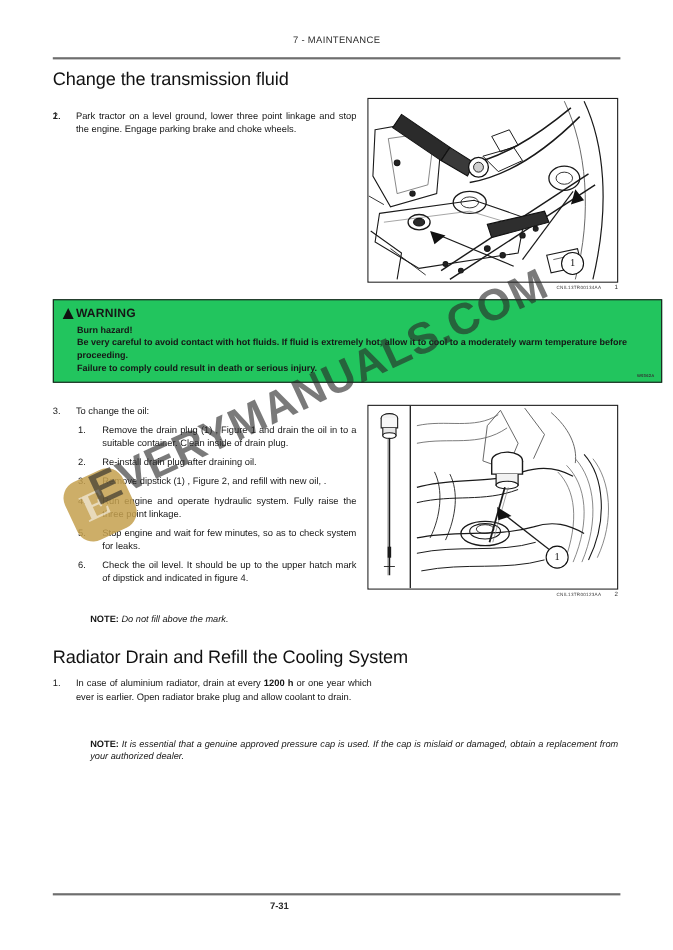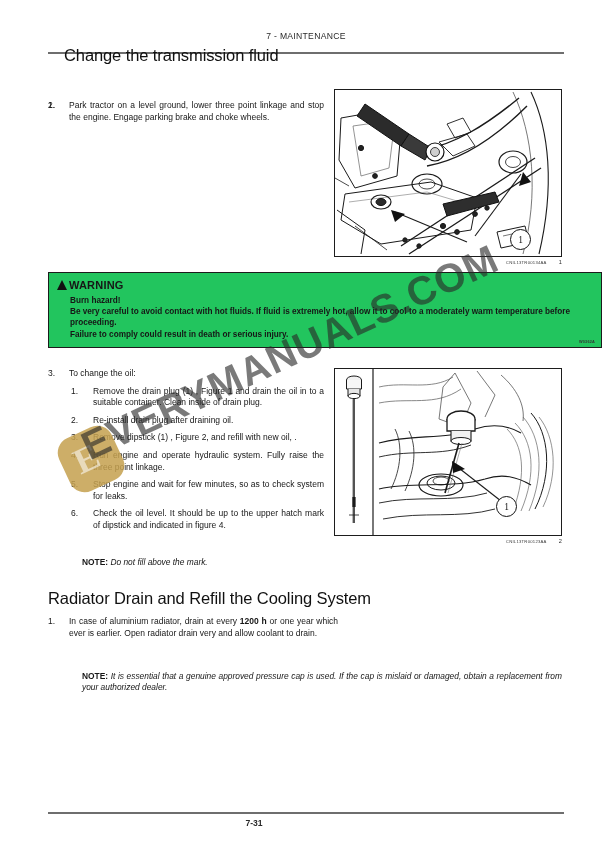--- a/index.html
+++ b/index.html
@@ -264,21 +264,21 @@
   }
 </style>
 </head>
 <body>
 
 <div class="page">
 
   <div class="running-head">7 - MAINTENANCE</div>
   <div class="header-rule"></div>
 
-  <div class="col-left" style="top:46px;margin-left:16px;">
+  <div class="col-left" style="top:63px;">
     <h1 class="section-title">Change the transmission fluid</h1>
   </div>
 
   <div class="col-left" style="top:92px;">
     <ol class="lvl1">
       <li>
         <span class="num">1.</span>
       </li>
       <li>
         <span class="num">2.</span>
@@ -476,21 +476,21 @@
   </div>
 
   <div style="position:absolute; left:48px; top:589px; width:514px;">
     <h1 class="section-title">Radiator Drain and Refill the Cooling System</h1>
   </div>
 
   <div class="col-left" style="top:616px; width:290px;">
     <ol class="lvl1">
       <li>
         <span class="num">1.</span>
-        <span>In case of aluminium radiator, drain at every </span><b>1200 h</b><span> or one year which ever is earlier. Open radiator drain very and allow coolant to drain.</span>
+        <span>In case of aluminium radiator, drain at every </span><b>1200 h</b><span> or one year which ever is earlier. Open radiator brake plug and allow coolant to drain.</span>
       </li>
     </ol>
   </div>
 
   <div style="position:absolute; left:48px; top:671px; width:514px;">
     <div class="note">
       <b>NOTE:</b><span> It is essential that a genuine approved pressure cap is used. If the cap is mislaid or damaged, obtain a replacement from your authorized dealer.</span>
     </div>
   </div>
 

